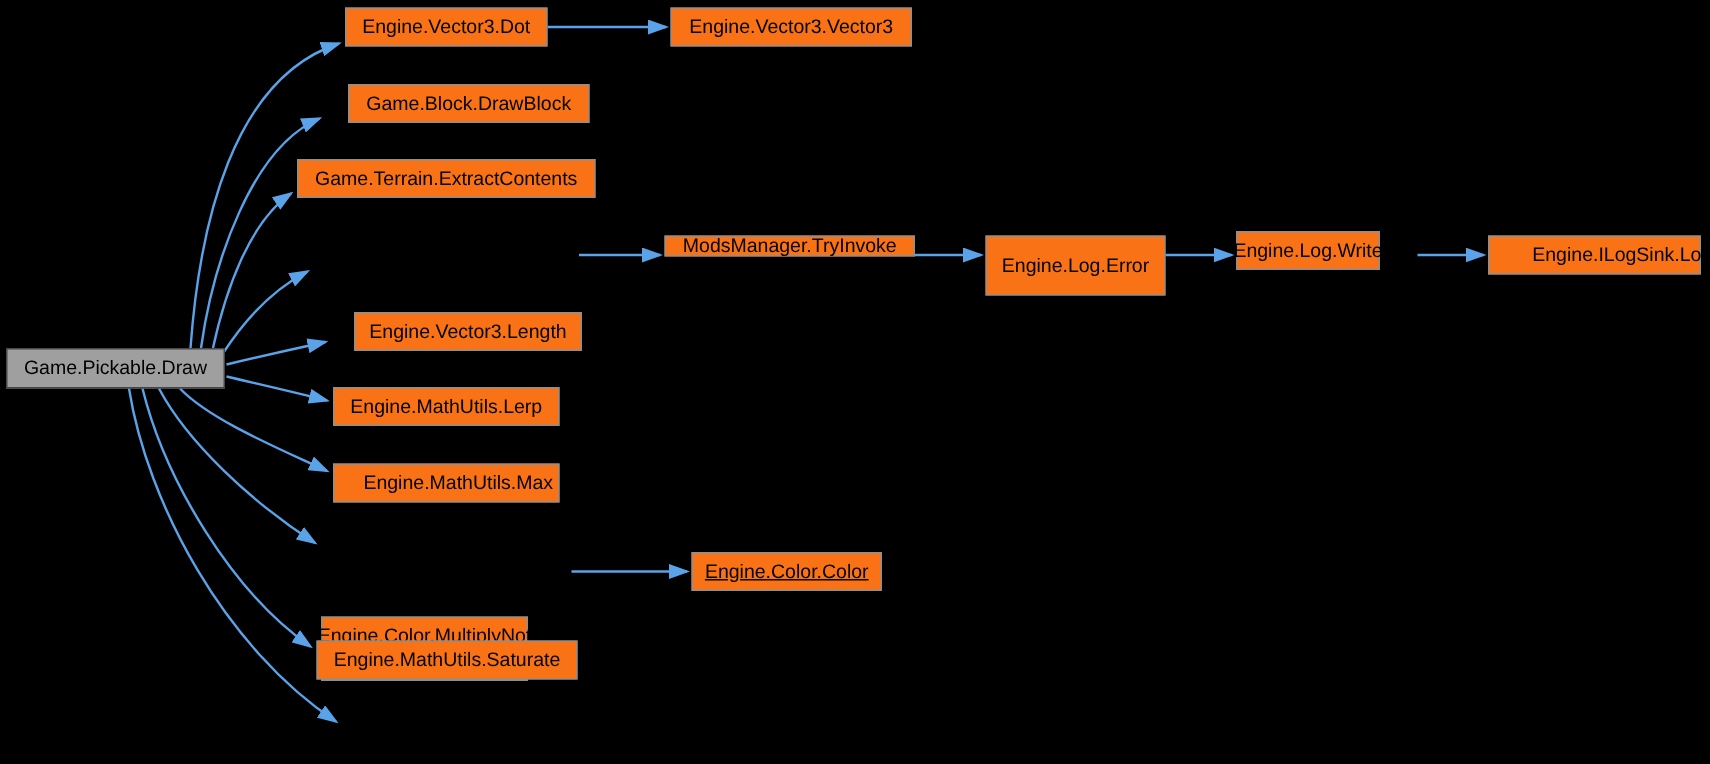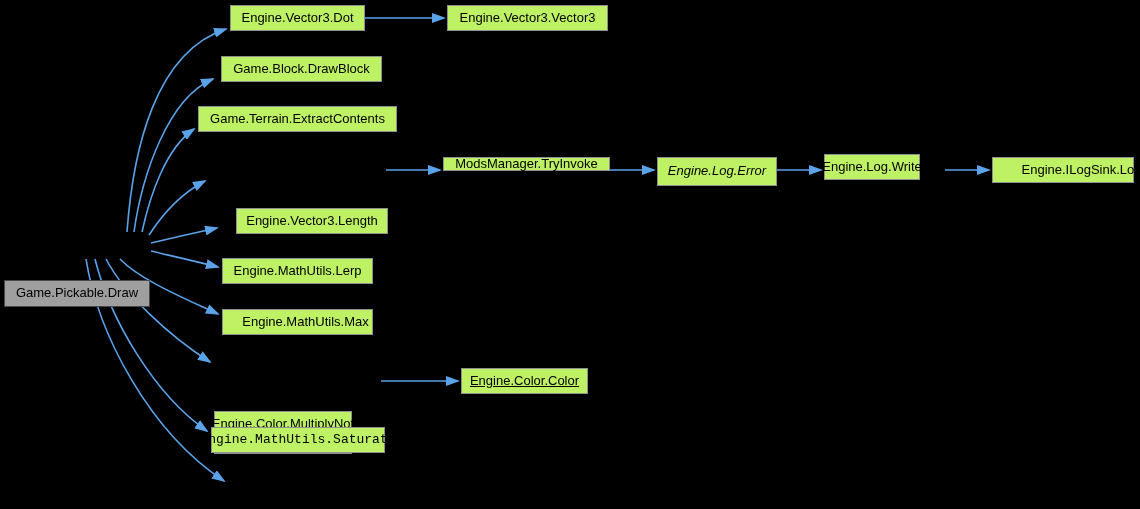--- a/index.html
+++ b/index.html
@@ -13,38 +13,37 @@
   }
   #edges {
     position: absolute;
     left: 0; top: 0;
     width: 1140px; height: 509px;
     pointer-events: none;
   }
   .node {
     position: absolute;
     box-sizing: border-box;
-    background: #bef264;
+    background: #f97316;
     border: 1px solid #8f8f8f;
     color: #000000;
     font-size: 13px;
     line-height: 1.3;
     display: flex;
     align-items: center;
     justify-content: center;
     text-align: center;
     white-space: normal;
     padding: 0 4px;
     cursor: pointer;
   }
   .node.root {
     background: #9f9f9f;
     border: 1px solid #474747;
     cursor: default;
-    margin-top: 48px;
   }
   .edge {
     fill: none;
     stroke: #5aa3e8;
     stroke-width: 1.6;
   }
 </style>
 </head>
 <body>
 
@@ -75,39 +74,39 @@
     <path class="edge" d="M945,170 L989,170" marker-end="url(#arrow)"></path>
     <path class="edge" d="M381,381 L458,381" marker-end="url(#arrow)"></path>
   </svg>
 
   <div class="node root" style="left:4px; top:232px; width:146px; height:27px;">Game.Pickable.Draw</div>
 
   <div class="node" style="left:230px; top:5px; width:135px; height:26px;">Engine.Vector3.Dot</div>
 
   <div class="node" style="left:447px; top:5px; width:161px; height:26px;">Engine.Vector3.Vector3</div>
 
-  <div class="node" style="left:221px; top:56px; width:161px; height:26px;">Game.Block.DrawBlock</div>
+  <div class="node" style="left:232px; top:56px; width:161px; height:26px;">Game.Block.DrawBlock</div>
 
   <div class="node" style="left:198px; top:106px; width:199px; height:26px;">Game.Terrain.ExtractContents</div>
 
 
   <div class="node" style="left:443px; top:157px; width:167px; height:14px;">ModsManager.TryInvoke</div>
 
-  <div class="node" style="left:657px; top:157px; width:120px; height:29px;font-style:italic;">Engine.Log.Error</div>
+  <div class="node" style="left:657px; top:157px; width:120px; height:40px;">Engine.Log.Error</div>
 
   <div class="node" style="left:824px; top:154px; width:96px; height:26px;">Engine.Log.Write</div>
 
   <div class="node" style="left:992px; top:157px; width:142px; height:26px;padding-left:41px;">Engine.ILogSink.Log</div>
 
   <div class="node" style="left:236px; top:208px; width:152px; height:26px;">Engine.Vector3.Length</div>
 
   <div class="node" style="left:222px; top:258px; width:151px; height:26px;">Engine.MathUtils.Lerp</div>
 
   <div class="node" style="left:222px; top:309px; width:151px; height:26px;padding-left:20px;">Engine.MathUtils.Max</div>
 
   <div class="node" style="left:214px; top:381px; width:138px; height:43px;margin-top:30px;">Engine.Color.MultiplyNot Saturated</div>
 
   <div class="node" style="left:461px; top:368px; width:127px; height:26px;text-decoration:underline;">Engine.Color.Color</div>
 
-  <div class="node" style="left:211px; top:427px; width:174px; height:26px;font-family:Liberation Mono, monospace;">Engine.MathUtils.Saturate</div>
+  <div class="node" style="left:211px; top:427px; width:174px; height:26px;">Engine.MathUtils.Saturate</div>
 
 
 </div>
 
 </body></html>

